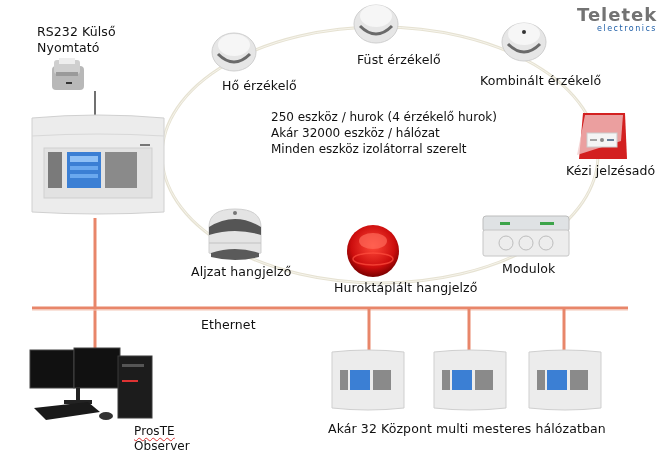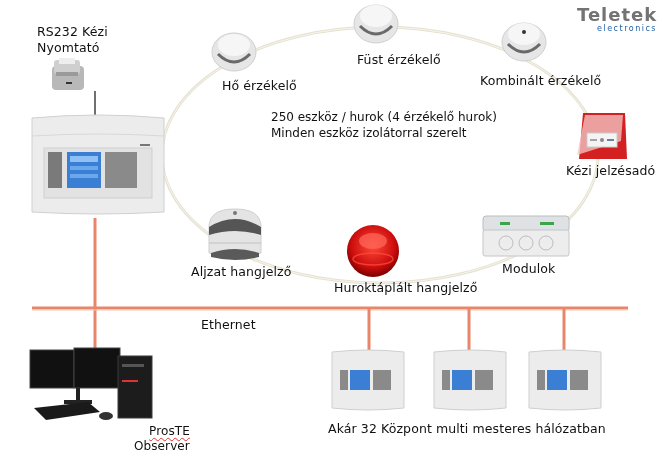--- a/index.html
+++ b/index.html
@@ -7,21 +7,21 @@
          font-family: "DejaVu Sans", sans-serif; color: #111; }
   .lbl { position: absolute; font-size: 12.5px; white-space: nowrap; letter-spacing: 0.1px; }
   .abs { position: absolute; }
   #loop { position: absolute; left: 0; top: 0; }
   #wires { position: absolute; left: 0; top: 0; }
   .logo { position: absolute; left: 577px; top: 6px; width: 80px; text-align: right; }
   .logo .main { font-family: "DejaVu Sans", sans-serif; font-weight: bold; font-size: 18px; color: #737373; letter-spacing: 1px; line-height: 18px; }
   .logo .sub { font-size: 8px; color: #1f5fa8; letter-spacing: 1.5px; line-height: 9px; }
   .info { position: absolute; left: 271px; top: 109px; font-size: 12px; line-height: 16px; }
   .info div { white-space: nowrap; }
-  .observer .wavy { text-decoration: underline wavy #d33; text-decoration-thickness: 1px; text-underline-offset: 2px; text-align: right; }
+  .observer .wavy { text-decoration: underline wavy #d33; text-decoration-thickness: 1px; text-underline-offset: 2px; }
 </style>
 </head>
 <body>
 
 <svg id="loop" width="663" height="460">
   <ellipse cx="380" cy="155" rx="218" ry="128" fill="none" stroke="#e6e2d2" stroke-width="3"></ellipse>
   <ellipse cx="380" cy="155" rx="218" ry="128" fill="none" stroke="#f6f4ec" stroke-width="1"></ellipse>
 </svg>
 
 <svg id="wires" width="663" height="460">
@@ -33,21 +33,21 @@
   <line x1="469" y1="308" x2="469" y2="350" stroke="#e8866a" stroke-width="3"></line>
   <line x1="564" y1="308" x2="564" y2="350" stroke="#e8866a" stroke-width="3"></line>
 </svg>
 
 <div class="logo">
   <div class="main">Teletek</div>
   <div class="sub">electronics</div>
 </div>
 
 <div class="lbl" style="left:37px;top:24px;line-height:16px;">
-  <div>RS232 Kézi</div>
+  <div>RS232 Külső</div>
   <div>Nyomtató</div>
 </div>
 <svg class="abs" style="left:50px;top:56px" width="40" height="38">
   <rect x="2" y="10" width="32" height="24" rx="4" fill="#b8b8b8"></rect>
   <rect x="4" y="4" width="26" height="14" rx="3" fill="#cfcfcf"></rect>
   <rect x="9" y="2" width="16" height="6" fill="#eeeeee"></rect>
   <rect x="6" y="16" width="22" height="4" fill="#9a9a9a"></rect>
   <rect x="16" y="26" width="6" height="2" fill="#333"></rect>
 </svg>
 
@@ -125,20 +125,21 @@
   <path d="M4 22 Q4 4 30 4 Q56 4 56 22 L56 48 Q30 56 4 48 Z" fill="#e4e4e4" stroke="#cfcfcf"></path>
   <path d="M4 22 Q30 6 56 22 L56 30 Q30 22 4 30 Z" fill="#555"></path>
   <line x1="4" y1="38" x2="56" y2="38" stroke="#c2c2c2"></line>
   <path d="M6 48 Q30 40 54 48 L54 52 Q30 58 6 52 Z" fill="#5a5a5a"></path>
   <circle cx="30" cy="8" r="2" fill="#777"></circle>
 </svg>
 <div class="lbl" style="left:191px;top:264px">Aljzat hangjelző</div>
 
 <div class="info">
   <div>250 eszköz / hurok (4 érzékelő hurok)</div>
+  <div>Akár 32000 eszköz / hálózat</div>
   <div>Minden eszköz izolátorral szerelt</div>
 </div>
 
 <div class="lbl" style="left:201px;top:317px">Ethernet</div>
 
 <svg class="abs" style="left:28px;top:342px" width="130" height="82">
   <rect x="2" y="8" width="44" height="38" fill="#111" stroke="#444"></rect>
   <rect x="46" y="6" width="46" height="40" fill="#111" stroke="#444"></rect>
   <rect x="48" y="46" width="4" height="14" fill="#222"></rect>
   <rect x="36" y="58" width="28" height="4" fill="#222"></rect>

